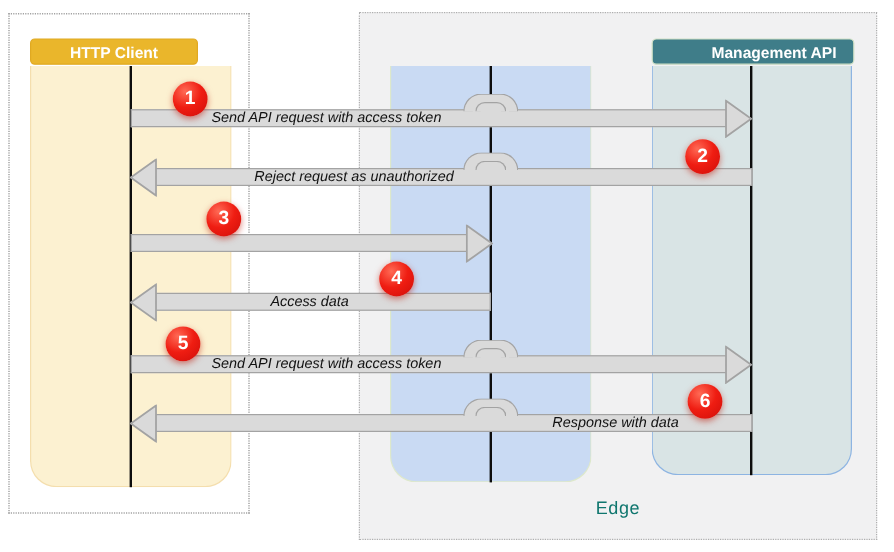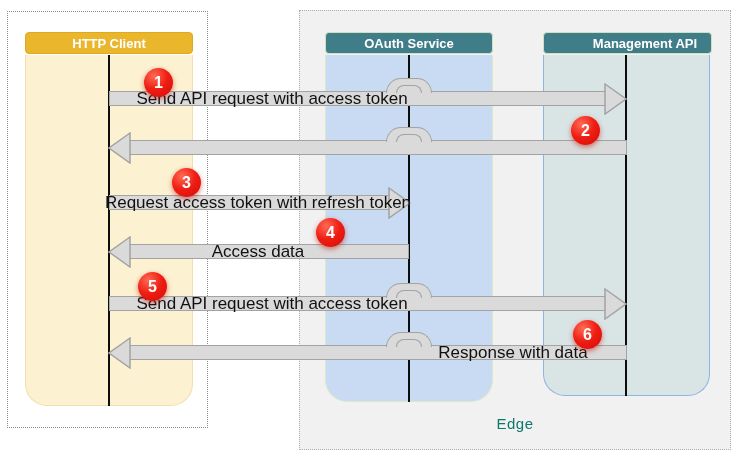--- a/index.html
+++ b/index.html
@@ -16,21 +16,21 @@
   }
   .lane-body{position:absolute;box-sizing:border-box;z-index:1;}
   #lane-body-client{left:25px;top:55px;width:168px;height:351px;background:#fcf1d1;border:1px solid rgba(235,200,130,.45);border-top:none;border-radius:0 0 22px 22px;}
   #lane-body-oauth{left:325px;top:55px;width:168px;height:347px;background:#c9daf3;border:1px solid #dde8cb;border-top:none;border-radius:0 0 22px 22px;}
   #lane-body-mgmt{left:543px;top:55px;width:167px;height:341px;background:#d9e4e5;border:1.5px solid #8db4e2;border-top:none;border-radius:0 0 22px 22px;}
   .lane-header{
     position:absolute;top:32px;height:22px;z-index:2;border-radius:4px;
     display:flex;align-items:center;justify-content:center;
     color:#fff;font-size:13px;font-weight:bold;box-sizing:border-box;
   }
-  #lane-header-client{left:25px;width:168px;background:#eab62b;border:1px solid #e0a922;}
+  #lane-header-client{left:25px;width:140px;background:#eab62b;border:1px solid #e0a922;}
   #lane-header-oauth{left:325px;width:168px;background:#3f7d89;border:1px solid #cfe0c5;}
   #lane-header-mgmt{left:543px;width:169px;background:#3f7d89;border:1px solid #cfe0c5;padding-left:35px;}
   .lifeline{position:absolute;width:2px;background:#0d0d0d;z-index:2;}
   #lifeline-client{left:108px;top:55px;height:351px;}
   #lifeline-oauth{left:408px;top:55px;height:347px;}
   #lifeline-mgmt{left:625px;top:55px;height:341px;}
   .bar{
     position:absolute;height:15px;box-sizing:border-box;z-index:3;
     background:#dadada;border:1px solid #a3a3a3;
   }
@@ -39,22 +39,22 @@
   .head{position:absolute;z-index:3;}
   .hop-outer{
     position:absolute;width:46px;height:15px;box-sizing:border-box;z-index:4;
     background:#dadada;border:1px solid #a3a3a3;border-bottom:none;border-radius:23px 23px 0 0;
   }
   .hop-inner{
     position:absolute;width:26px;height:8px;box-sizing:border-box;z-index:4;
     background:#dadada;border:1px solid #a3a3a3;border-bottom:none;border-radius:13px 13px 0 0;
   }
   .msg-label{
-    position:absolute;z-index:5;height:13px;line-height:13px;font-size:17px;color:#111;
-    transform:translateX(-50%);white-space:nowrap;
+    position:absolute;z-index:5;height:13px;line-height:13px;font-size:12px;color:#111;
+    transform:translateX(-50%);white-space:nowrap;font-style:italic;
   }
   .step{
     position:absolute;width:29px;height:29px;border-radius:50%;z-index:6;
     background:radial-gradient(circle at 35% 28%, #ff6a55 0%, #ef1d12 48%, #cf0d09 100%);
     color:#fff;font-weight:bold;font-size:16px;
     display:flex;align-items:center;justify-content:center;
     box-shadow:0 2px 5px rgba(190,25,10,.55);
   }
 </style>
 </head>
@@ -70,47 +70,44 @@
   <div class="lane-body" id="lane-body-oauth"></div>
   <div class="lane-body" id="lane-body-mgmt"></div>
 
   <div class="lifeline" id="lifeline-client"></div>
   <div class="lifeline" id="lifeline-oauth"></div>
   <div class="lifeline" id="lifeline-mgmt"></div>
 
   <div class="lane-header" id="lane-header-client">
     <span>HTTP Client</span>
   </div>
-  <div class="lane-header" id="lane-header-oauth">
-    <span>OAuth Service</span>
-  </div>
   <div class="lane-header" id="lane-header-mgmt">
     <span>Management API</span>
   </div>
 
   <div class="bar to-right" style="left:109px;top:91px;width:496px;"></div>
   <div class="hop-outer" style="left:386px;top:78px;"></div>
   <div class="hop-inner" style="left:396px;top:85px;"></div>
   <svg class="head" style="left:604px;top:83px;" width="23" height="32" viewBox="0 0 23 32">
       <polygon points="1,1 22,16 1,31" fill="#dadada" stroke="#a3a3a3" stroke-width="1.5"></polygon>
     </svg>
   <span class="msg-label" style="left:272px;top:92px;">Send API request with access token</span>
 
   <div class="bar to-left" style="left:129px;top:140px;width:498px;"></div>
   <div class="hop-outer" style="left:386px;top:127px;"></div>
   <div class="hop-inner" style="left:396px;top:134px;"></div>
   <svg class="head" style="left:108px;top:132px;" width="23" height="32" viewBox="0 0 23 32">
       <polygon points="22,1 1,16 22,31" fill="#dadada" stroke="#a3a3a3" stroke-width="1.5"></polygon>
     </svg>
+  <span class="msg-label" style="left:295px;top:141px;">Reject request as unauthorized</span>
 
   <div class="bar to-right" style="left:109px;top:195px;width:280px;"></div>
   <svg class="head" style="left:388px;top:187px;" width="23" height="32" viewBox="0 0 23 32">
       <polygon points="1,1 22,16 1,31" fill="#dadada" stroke="#a3a3a3" stroke-width="1.5"></polygon>
     </svg>
-  <span class="msg-label" style="left:258px;top:196px;">Request access token with refresh token</span>
 
   <div class="bar to-left" style="left:129px;top:244px;width:280px;"></div>
   <svg class="head" style="left:108px;top:236px;" width="23" height="32" viewBox="0 0 23 32">
       <polygon points="22,1 1,16 22,31" fill="#dadada" stroke="#a3a3a3" stroke-width="1.5"></polygon>
     </svg>
   <span class="msg-label" style="left:258px;top:245px;">Access data</span>
 
   <div class="bar to-right" style="left:109px;top:296px;width:496px;"></div>
   <div class="hop-outer" style="left:386px;top:283px;"></div>
   <div class="hop-inner" style="left:396px;top:290px;"></div>

